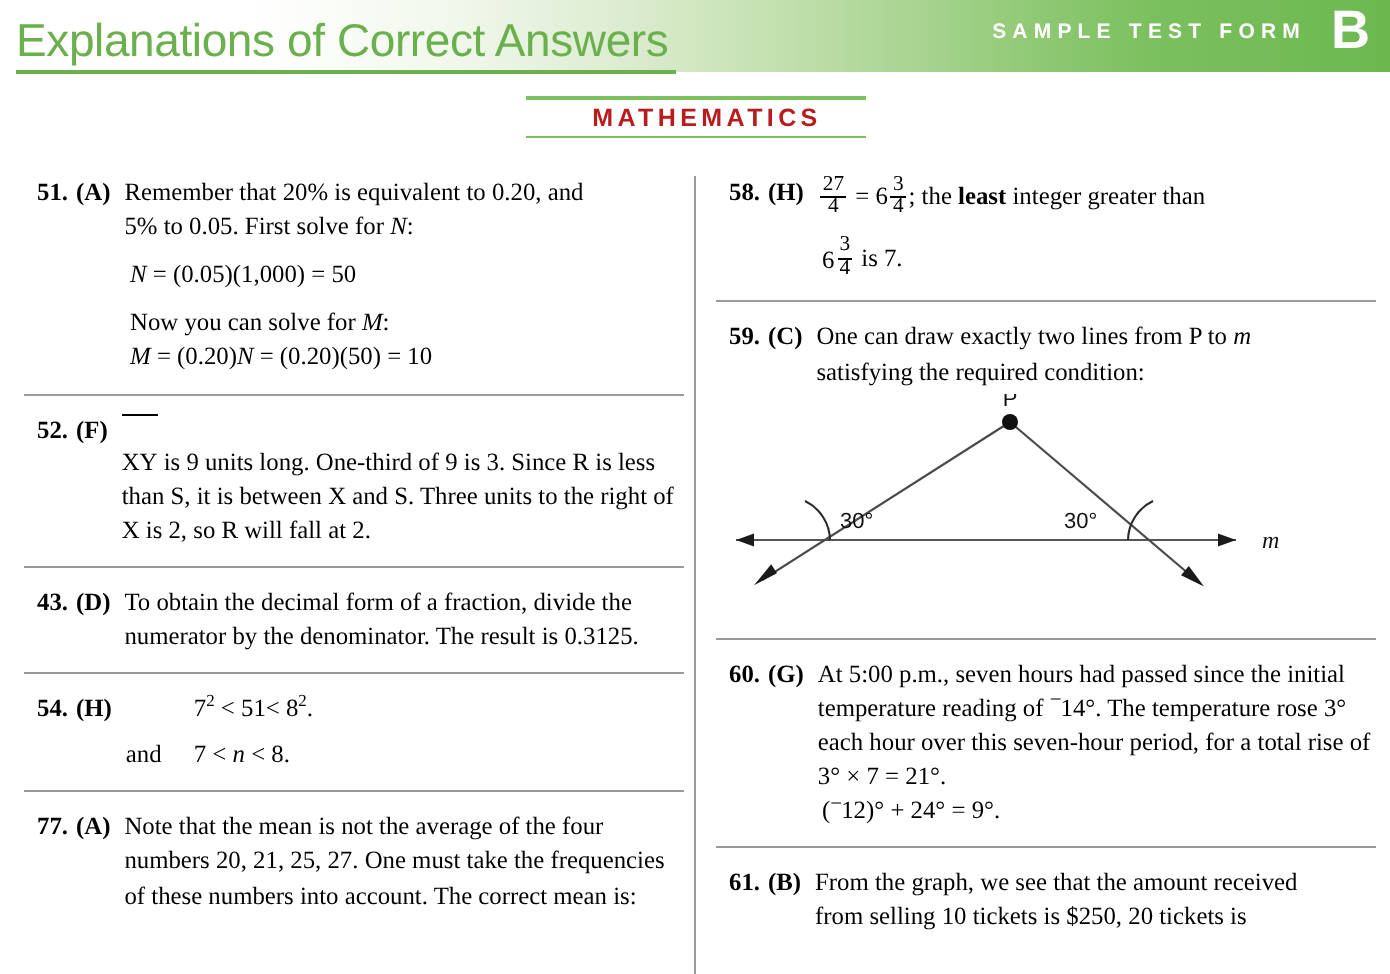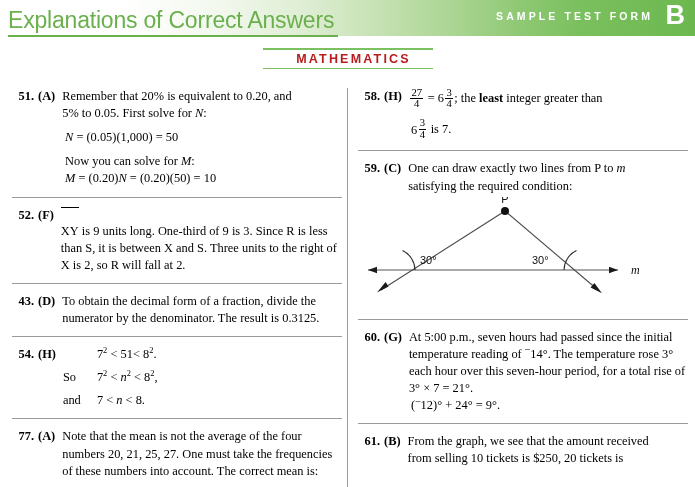--- a/index.html
+++ b/index.html
@@ -293,24 +293,20 @@
     <div class="item">
       <div class="item-head">
         <span class="item-num">54.</span>
         <span class="item-choice">(H)</span>
         <span class="item-body">
           <div class="mathrow mathrow-first">
             <span class="lead"></span>
             <span class="expr"><span>7</span><sup class="exp">2</sup><span> &lt;  51&lt;  8</span><sup class="exp">2</sup><span>.</span></span>
           </div>
           <div class="mathrow">
-            <span class="lead">So</span>
-            <span class="expr"><span>7</span><sup class="exp">2</sup><span> &lt;  </span><em class="var">n</em><sup class="exp">2</sup><span> &lt;  8</span><sup class="exp">2</sup><span>,</span></span>
-          </div>
-          <div class="mathrow">
             <span class="lead">and</span>
             <span class="expr"><span>7  &lt;  </span><em class="var">n</em><span>  &lt; 8.</span></span>
           </div>
         </span>
       </div>
     </div>
 
     <div class="rule"></div>
 
     <div class="item">

